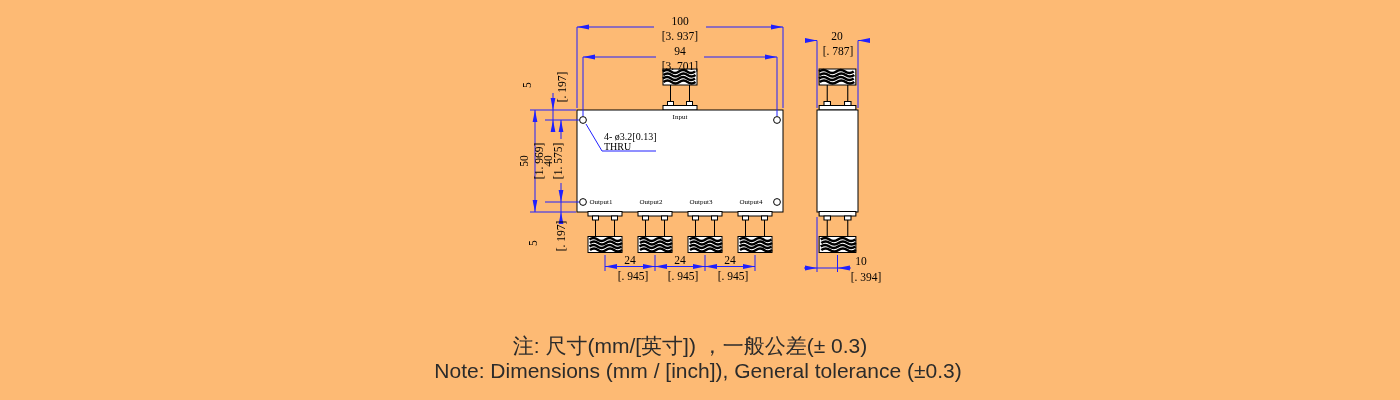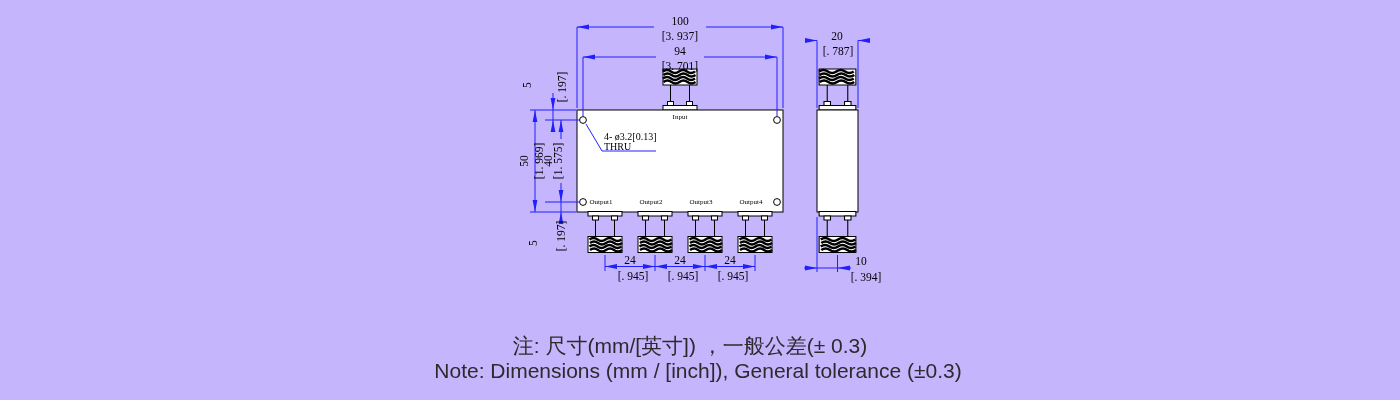--- a/index.html
+++ b/index.html
@@ -1,16 +1,16 @@
 <!DOCTYPE html>
 <html><head>
 <meta charset="utf-8">
 <style>
   html,body{margin:0;padding:0;background:#ffffff;}
-  #stage{position:relative;width:1400px;height:400px;background:#c4b5fd;overflow:hidden;
+  #stage{position:relative;width:1400px;height:400px;background:#fdba74;overflow:hidden;
          font-family:"Liberation Serif", serif;}
   svg{position:absolute;left:0;top:0;}
   .outline{stroke:#000000;stroke-width:1;fill:#ffffff;}
   .knurl{stroke:#000000;stroke-width:2.4;fill:none;}
   .dimline{stroke:#2020ff;stroke-width:1;fill:none;}
   .dimtxt{font-family:"Liberation Serif", serif;font-size:11.5px;fill:#000000;}
   .lbltxt{font-family:"Liberation Serif", serif;font-size:7px;fill:#000000;}
   .callout{font-family:"Liberation Serif", serif;font-size:10px;fill:#000000;}
   .notetxt{font-family:"Liberation Sans", sans-serif;font-size:21px;fill:#2b2b2b;}
   text{user-select:none;}

